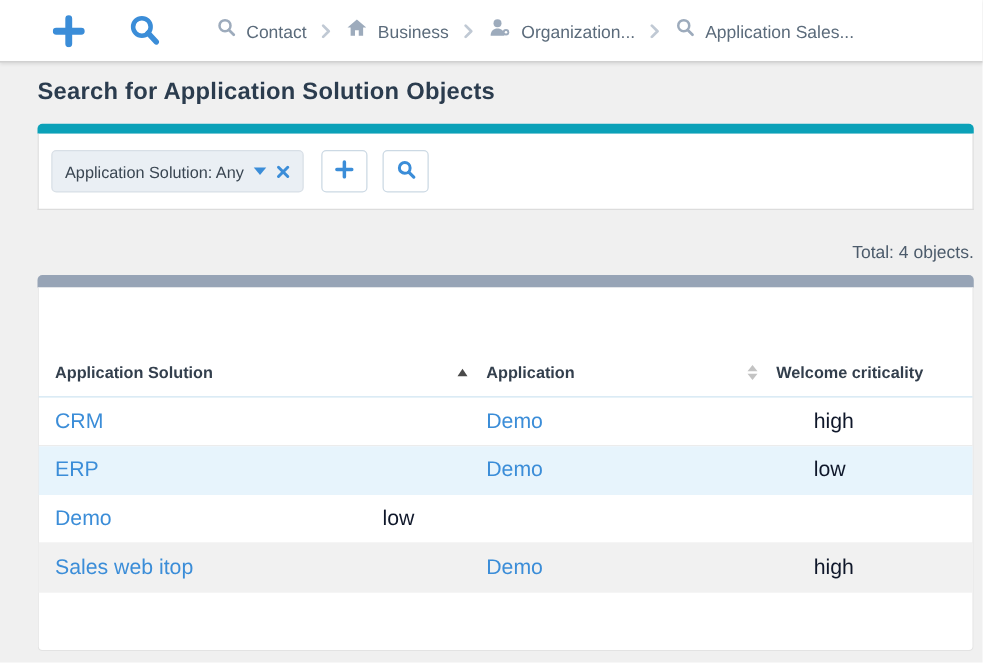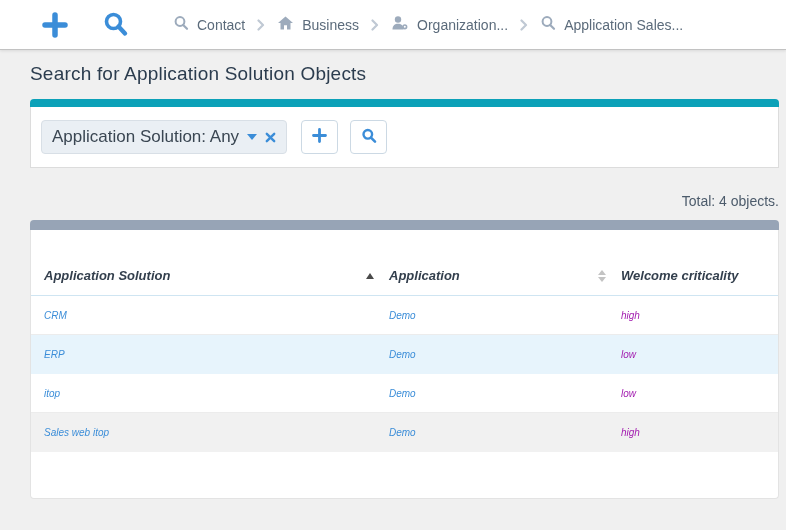--- a/index.html
+++ b/index.html
@@ -25,37 +25,37 @@
   .tool-icons .big-ic { display:inline-flex; cursor:pointer; }
 
   .breadcrumb { display:flex; align-items:center; gap:10px; margin-left:44px; }
   .crumb { display:flex; align-items:center; gap:8px; cursor:pointer; }
   .crumb-label { font-size:14px; color:#5b6b7b; white-space:nowrap; }
   .crumb-sep { display:inline-flex; margin:0 2px; }
 
   
   .content { padding:13px 7px 0 30px; }
   h1.page-title {
-    font-size:19px; font-weight:400; color:#2b3c4e;
+    font-size:19px; font-weight:700; color:#2b3c4e;
     margin-bottom:14px; letter-spacing:.2px;
   }
 
   
   .filter-panel { margin-bottom:25px; }
   .accent-bar { height:8px; background:#0ba1b8; border-radius:4px 4px 0 0; }
   .filter-body {
     background:#fff; border:1px solid #dcdcdc; border-top:none;
     padding:13px 10px; display:flex; align-items:center; gap:12px;
   }
   .chip {
     display:inline-flex; align-items:center; gap:8px;
     background:#eaeff4; border:1px solid #d8dfe6; border-radius:4px;
     padding:0 10px; height:34px; cursor:pointer;
   }
-  .chip-label { font-size:17px; color:#3a4652; white-space:nowrap; }
+  .chip-label { font-size:13px; color:#3a4652; white-space:nowrap; }
   .caret-down {
     width:0; height:0;
     border-left:5px solid transparent; border-right:5px solid transparent;
     border-top:6px solid #3b8dd8; display:inline-block; cursor:pointer;
   }
   .chip-close { display:inline-flex; cursor:pointer; }
   .sq-btn {
     width:37px; height:34px; background:#fff;
     border:1px solid #ccd9e4; border-radius:4px;
     display:inline-flex; align-items:center; justify-content:center;
@@ -65,21 +65,21 @@
   .filter-body .sq-btn:first-of-type { margin-left:2px; }
 
   
   .total { font-size:14px; color:#4c5b6b; margin-bottom:11px;text-align:right; }
 
   
   .slate-bar { height:10px; background:#97a4b6; border-radius:4px 4px 0 0; }
   .table-body {
     background:#fff; border:1px solid #e3e3e3; border-top:none;
     border-radius:0 0 4px 4px;
-    padding-top:38px; padding-bottom:46px;font-style:italic;
+    padding-top:60px; padding-bottom:46px;
   }
   .thead {
     display:flex; align-items:flex-end;
     padding:0 0 12px 13px;
     border-bottom:1px solid #cfe5f2;
     font-size:13px; font-weight:bold; color:#333f4d;
   }
   .col1 { width:345px; }
   .col2 { width:232px; }
   .col3 { flex:1; }
@@ -93,27 +93,27 @@
   .sort-both .up {
     width:0; height:0; border-left:4px solid transparent; border-right:4px solid transparent;
     border-bottom:5px solid #c3c3c3;
   }
   .sort-both .down {
     width:0; height:0; border-left:4px solid transparent; border-right:4px solid transparent;
     border-top:5px solid #c3c3c3;
   }
   .trow {
     display:flex; align-items:center; height:39px;
-    padding-left:13px; font-size:10px;
+    padding-left:13px; font-size:17px;
     border-bottom:1px solid #ececec;
   }
   .trow--blue { background:#e7f4fc; border-bottom-color:#e7f4fc; }
   .trow--gray { background:#f1f1f1; border-bottom-color:#f1f1f1; }
   .cell-link { color:#3b8dd8; text-decoration:none; cursor:pointer; }
-  .cell-text { color:#a21caf; }
+  .cell-text { color:#0f172a;margin-left:30px; }
 </style>
 </head>
 <body>
 
 <div class="app">
 
   <header class="topbar">
     <div class="tool-icons">
       <span class="big-ic">
         <svg width="26" height="26" viewBox="0 0 26 26">
@@ -250,21 +250,20 @@
           <div class="col3"><span class="cell-text">high</span></div>
         </div>
 
         <div class="trow trow--blue">
           <div class="col1"><a class="cell-link">ERP</a></div>
           <div class="col2"><a class="cell-link">Demo</a></div>
           <div class="col3"><span class="cell-text">low</span></div>
         </div>
 
         <div class="trow">
-          <div class="col1"><a class="cell-link">itop</a></div>
           <div class="col2"><a class="cell-link">Demo</a></div>
           <div class="col3"><span class="cell-text">low</span></div>
         </div>
 
         <div class="trow trow--gray">
           <div class="col1"><a class="cell-link">Sales web itop</a></div>
           <div class="col2"><a class="cell-link">Demo</a></div>
           <div class="col3"><span class="cell-text">high</span></div>
         </div>
 

